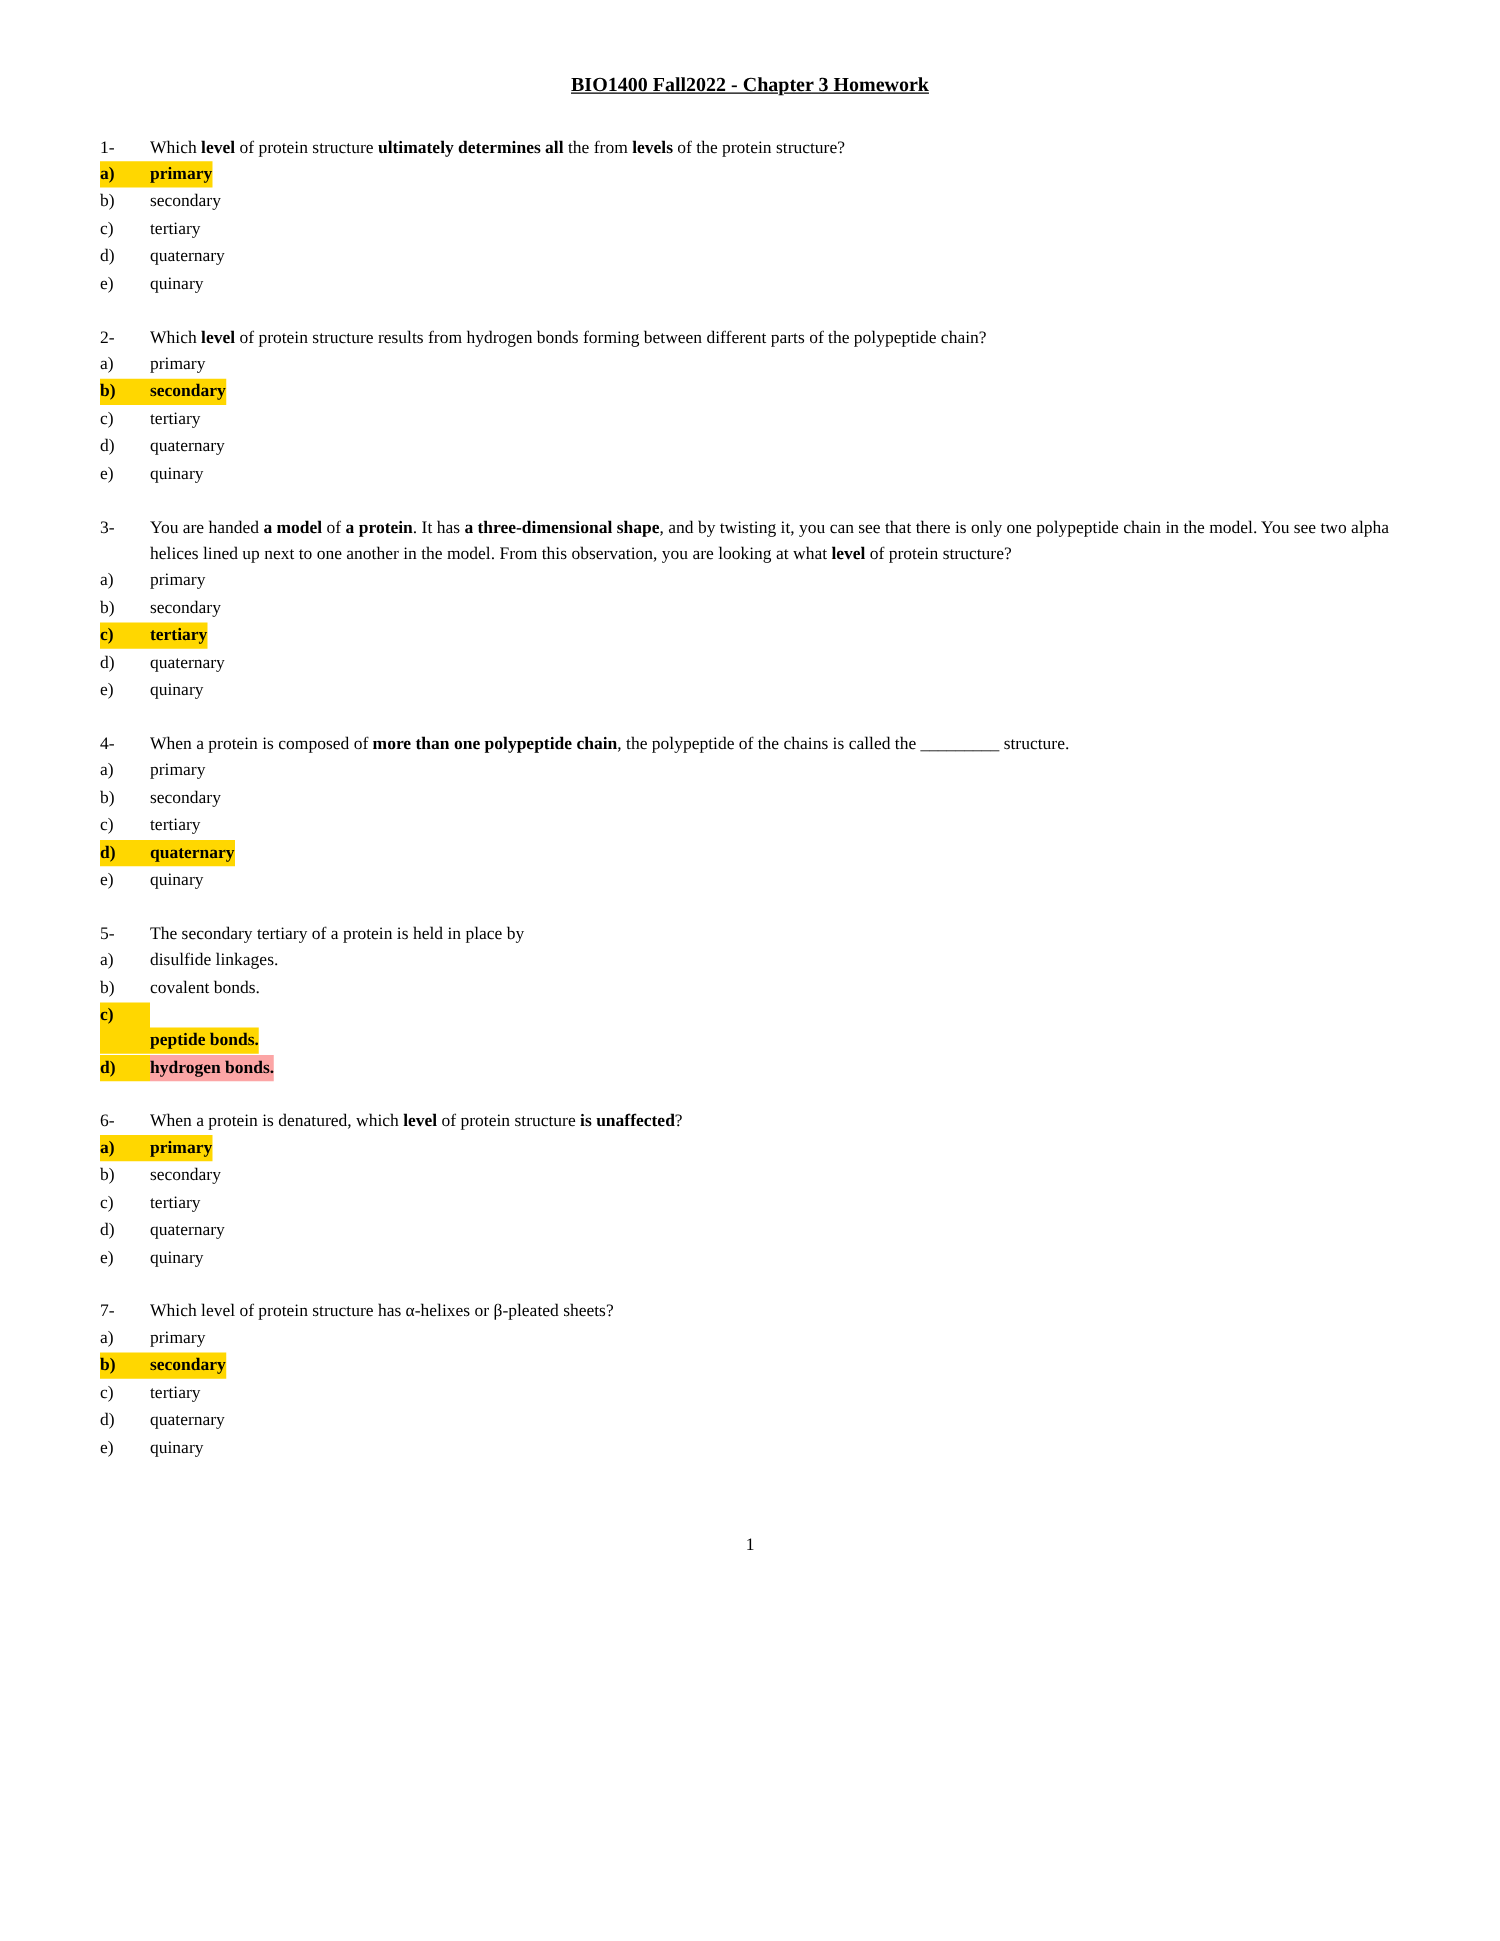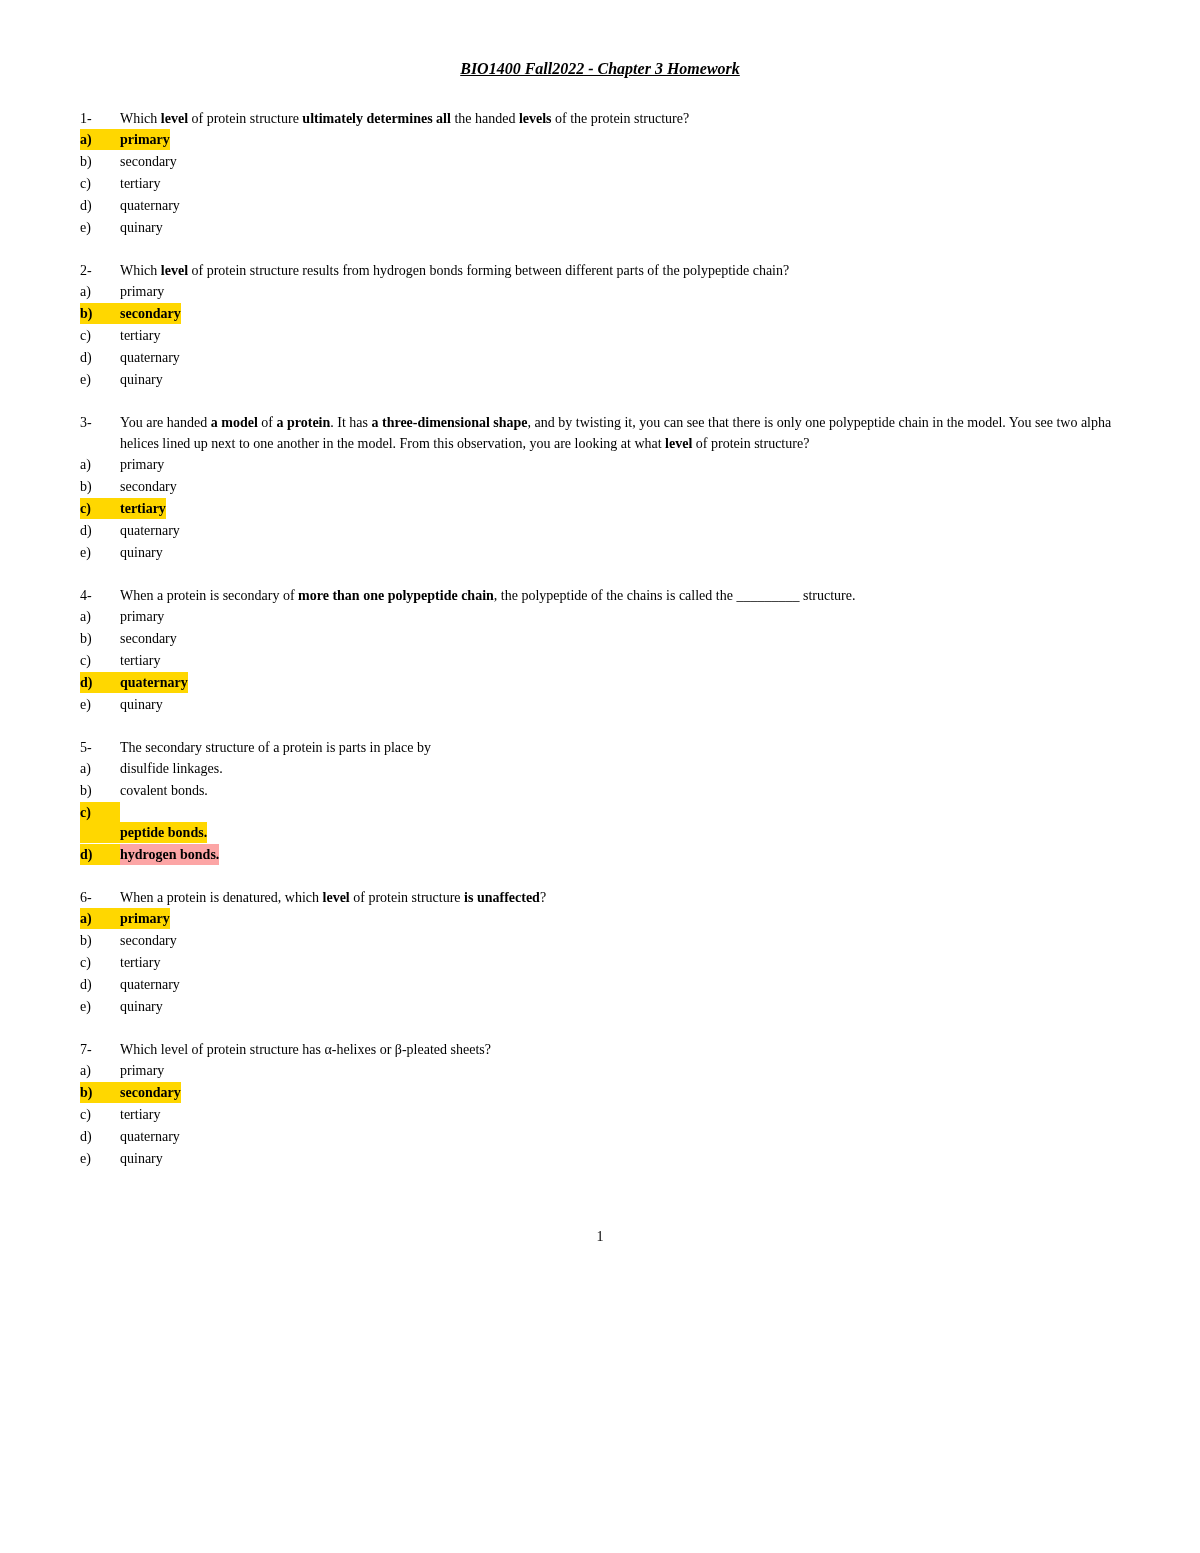--- a/index.html
+++ b/index.html
@@ -15,21 +15,20 @@
       padding: 60px 80px;
       max-width: 1200px;
       margin: 0 auto;
     }
     .page-title {
       text-align: center;
       font-size: 16px;
       font-weight: bold;
       text-decoration: underline;
       margin-bottom: 30px;
-      font-style: italic;
     }
     .question-block {
       margin-bottom: 22px;
     }
     .answer-option {
       display: flex;
       margin-bottom: 1px;
       line-height: 1.5;
     }
     .option-letter {
@@ -59,21 +58,21 @@
   </style>
 </head>
 <body>
 
 <div class="page-title">BIO1400 Fall2022 - Chapter 3 Homework</div>
 
 <div id="questions-container">
     <div class="question-block">
       <div class="question-row">
         <span class="q-num">1-</span>
-        <span class="q-text"><span>Which </span><span style="font-weight: bold;">level</span><span> of protein structure </span><span style="font-weight: bold;">ultimately determines all</span><span> the handed </span><span style="font-weight: bold;">levels</span><span> of the protein structure?</span></span>
+        <span class="q-text"><span>Which </span><span style="font-weight: bold;">level</span><span> of protein structure </span><span style="font-weight: bold;">ultimately determines all</span><span> the from </span><span style="font-weight: bold;">levels</span><span> of the protein structure?</span></span>
       </div>
       <div class="answer-option">
         <span class="option-letter" style="background-color: rgb(255, 215, 0); font-weight: bold;">a)</span>
         <span class="option-text" style="background-color: rgb(255, 215, 0); font-weight: bold;">primary</span>
       </div>
       <div class="answer-option">
         <span class="option-letter">b)</span>
         <span class="option-text">secondary</span>
       </div>
       <div class="answer-option">
@@ -137,21 +136,21 @@
         <span class="option-text">quaternary</span>
       </div>
       <div class="answer-option">
         <span class="option-letter">e)</span>
         <span class="option-text">quinary</span>
       </div>
     </div>
     <div class="question-block">
       <div class="question-row">
         <span class="q-num">4-</span>
-        <span class="q-text"><span>When a protein is secondary of </span><span style="font-weight: bold;">more than one polypeptide chain</span><span>, the polypeptide of the chains </span><span style="font-weight: normal;">is called the</span><span> _________ structure.</span></span>
+        <span class="q-text"><span>When a protein is composed of </span><span style="font-weight: bold;">more than one polypeptide chain</span><span>, the polypeptide of the chains </span><span style="font-weight: normal;">is called the</span><span> _________ structure.</span></span>
       </div>
       <div class="answer-option">
         <span class="option-letter">a)</span>
         <span class="option-text">primary</span>
       </div>
       <div class="answer-option">
         <span class="option-letter">b)</span>
         <span class="option-text">secondary</span>
       </div>
       <div class="answer-option">
@@ -163,21 +162,21 @@
         <span class="option-text" style="background-color: rgb(255, 215, 0); font-weight: bold;">quaternary</span>
       </div>
       <div class="answer-option">
         <span class="option-letter">e)</span>
         <span class="option-text">quinary</span>
       </div>
     </div>
     <div class="question-block">
       <div class="question-row">
         <span class="q-num">5-</span>
-        <span class="q-text"><span>The secondary structure of a protein is parts in place by</span></span>
+        <span class="q-text"><span>The secondary tertiary of a protein is held in place by</span></span>
       </div>
       <div class="answer-option">
         <span class="option-letter">a)</span>
         <span class="option-text">disulfide linkages.</span>
       </div>
       <div class="answer-option">
         <span class="option-letter">b)</span>
         <span class="option-text">covalent bonds.</span>
       </div>
       <div class="answer-option">

